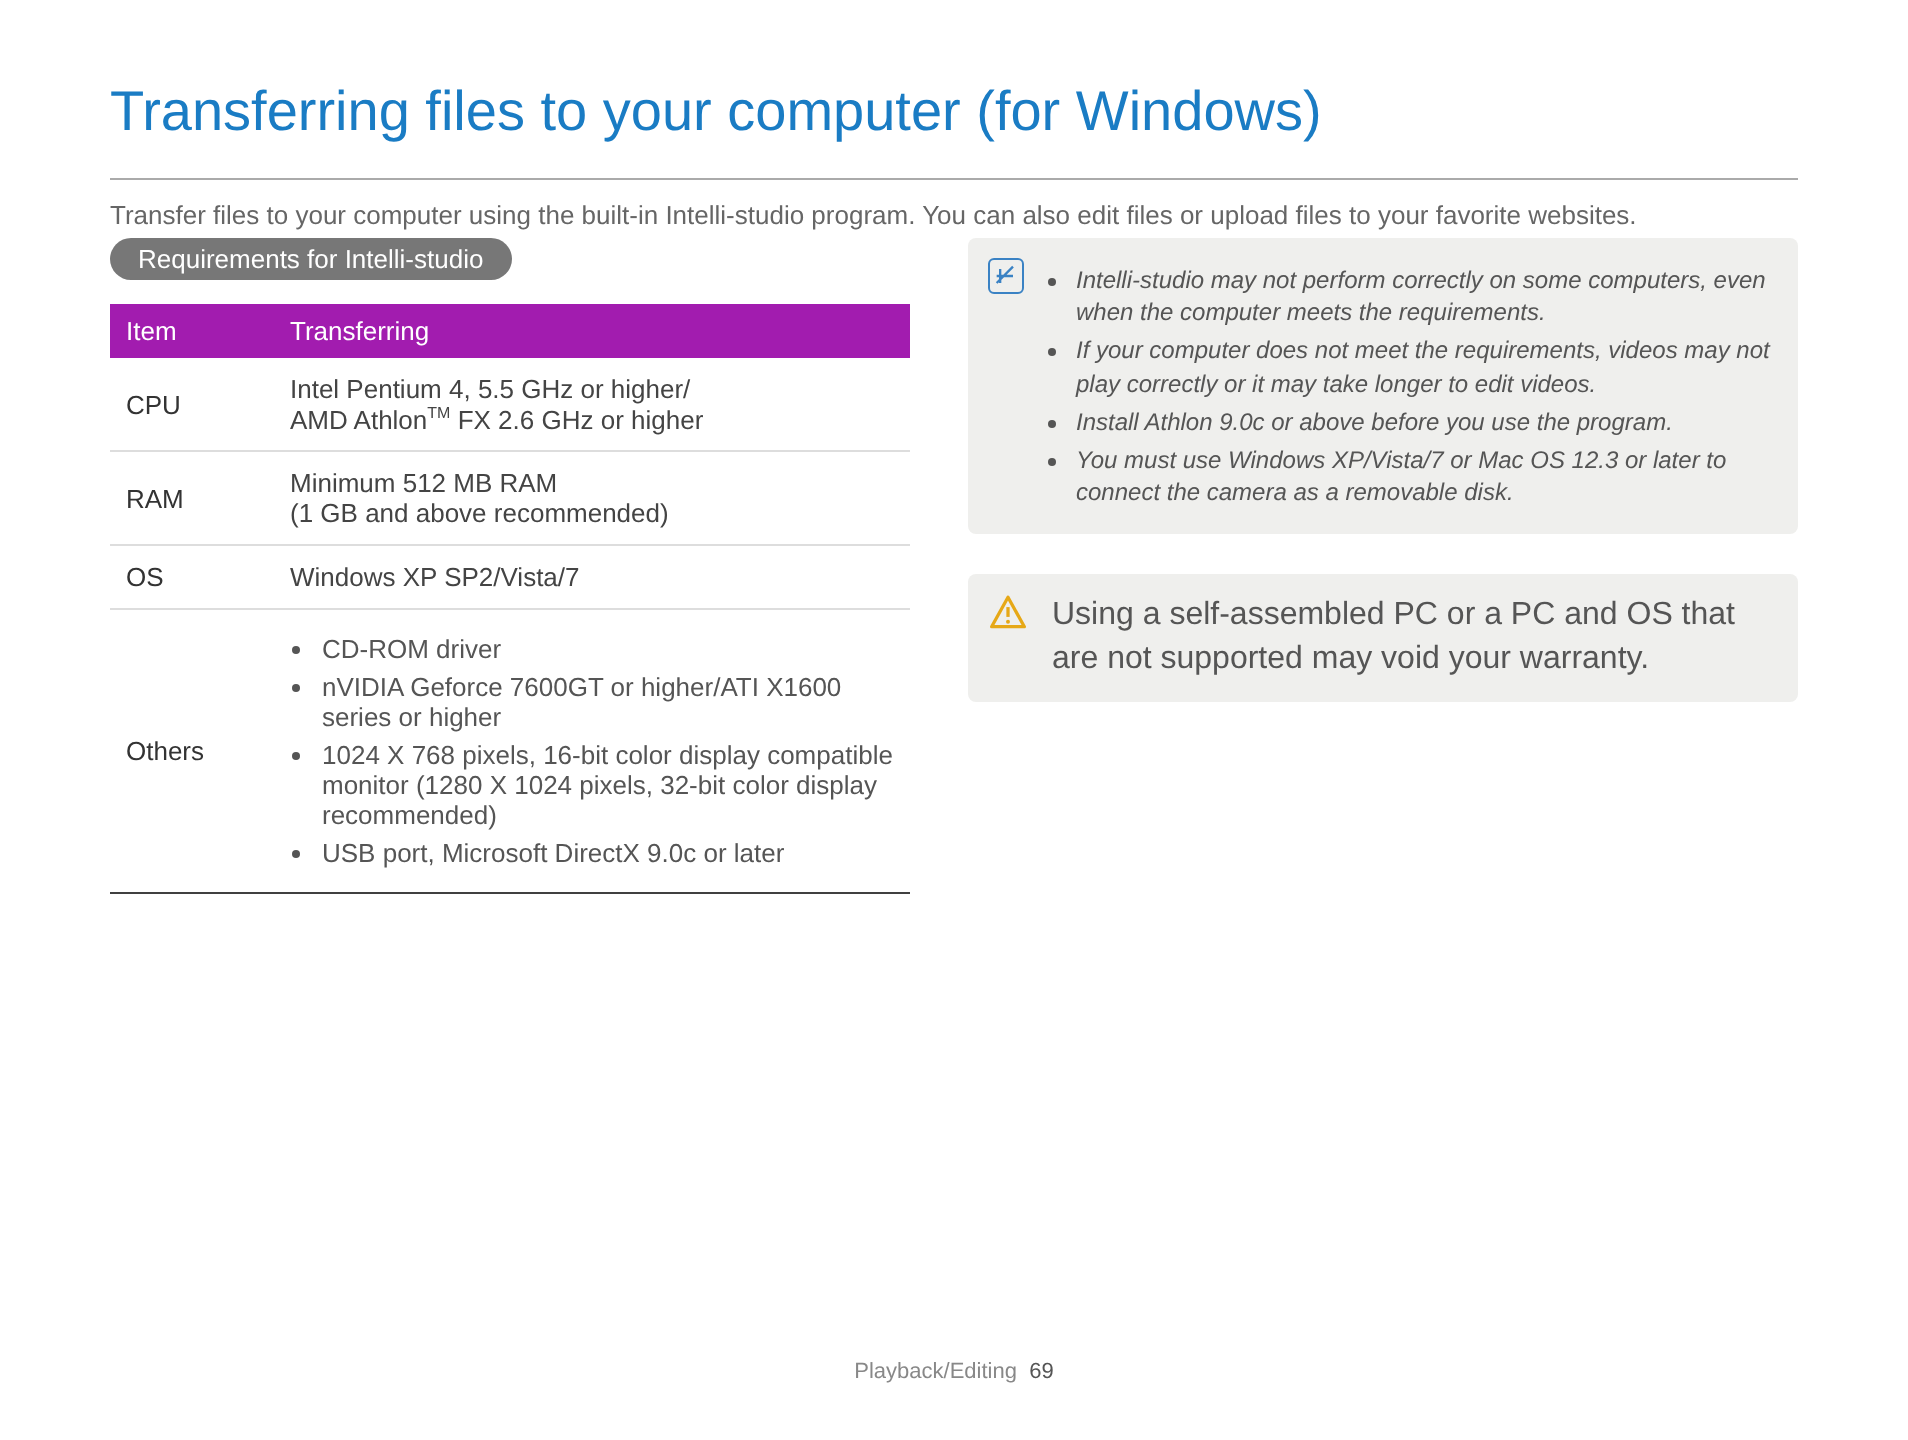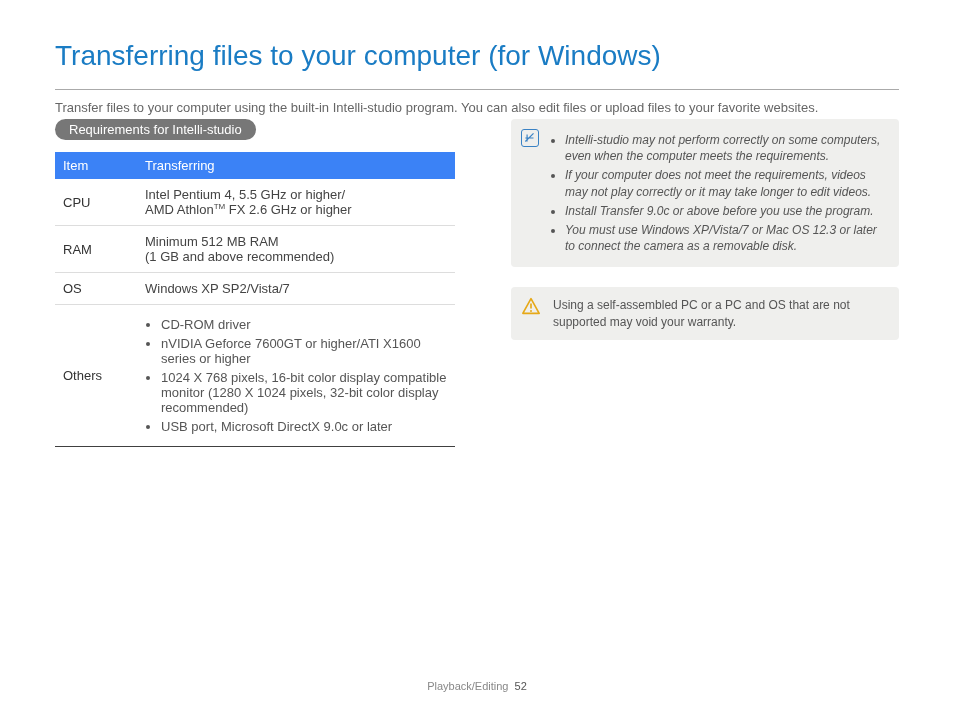--- a/index.html
+++ b/index.html
@@ -21,21 +21,21 @@
     border-bottom: 1px solid #aaa;
     margin-bottom: 10px;
   }
   .intro {
     color: #666;
     margin-bottom: 4px;
     font-size: 13px;
   }
   .columns {
     display: flex;
-    gap: 56px;
+    gap: 29px;
     justify-content: center;
   }
   .col-left { flex: 0 0 400px; }
   .col-right { flex: 1; }
 
   .pill {
     display: inline-block;
     background: #777;
     color: #fff;
     border-radius: 12px;
@@ -43,21 +43,21 @@
     font-size: 13px;
     margin-bottom: 12px;
   }
 
   table.req {
     width: 100%;
     border-collapse: collapse;
     font-size: 13px;
   }
   table.req th {
-    background: #3b82f6;
+    background: #a21caf;
     color: #fff;
     font-weight: 400;
     text-align: left;
     padding: 6px 8px;
   }
   table.req th:first-child { width: 82px; }
   table.req td {
     padding: 8px;
     border-bottom: 1px solid #ddd;
     vertical-align: middle;
@@ -106,21 +106,21 @@
     align-items: center;
     justify-content: center;
   }
   .note-icon svg { width: 14px; height: 14px; }
 
   .warn-box {
     background: #efefed;
     border-radius: 4px;
     padding: 10px 14px 10px 42px;
     position: relative;
-    font-size: 12px;
+    font-size: 16px;
     color: #555;
     line-height: 1.35;
   }
   .warn-icon {
     position: absolute;
     left: 10px;
     top: 10px;
     width: 20px;
     height: 18px;
   }
@@ -191,33 +191,33 @@
   <div class="col-right">
     <div class="note-box">
       <span class="note-icon">
         <svg viewBox="0 0 24 24" fill="none" stroke="currentColor" stroke-width="2">
           <path d="M4 18 L18 4 M7 6 L7 18 M4 12 L18 12"></path>
         </svg>
       </span>
       <ul>
         <li>Intelli-studio may not perform correctly on some computers, even when the computer meets the requirements.</li>
         <li>If your computer does not meet the requirements, videos may not play correctly or it may take longer to edit videos.</li>
-        <li>Install Transfer 9.0c or above before you use the program.</li>
+        <li>Install Athlon 9.0c or above before you use the program.</li>
         <li>You must use Windows XP/Vista/7 or Mac OS 12.3 or later to connect the camera as a removable disk.</li>
       </ul>
     </div>
 
     <div class="warn-box">
       <span class="warn-icon">
         <svg viewBox="0 0 24 22">
           <path d="M12 2 L22 20 L2 20 Z" fill="none" stroke="#e6a817" stroke-width="2" stroke-linejoin="round"></path>
           <line x1="12" y1="8" x2="12" y2="14" stroke="#e6a817" stroke-width="2"></line>
           <circle cx="12" cy="17" r="1.2" fill="#e6a817"></circle>
         </svg>
       </span>
       <span>Using a self-assembled PC or a PC and OS that are not supported may void your warranty.</span>
     </div>
   </div>
 </div>
 
 <div class="footer">
-  <span>Playback/Editing</span>&nbsp;&nbsp;<span class="pg">52</span>
+  <span>Playback/Editing</span>&nbsp;&nbsp;<span class="pg">69</span>
 </div>
 
 </body></html>

